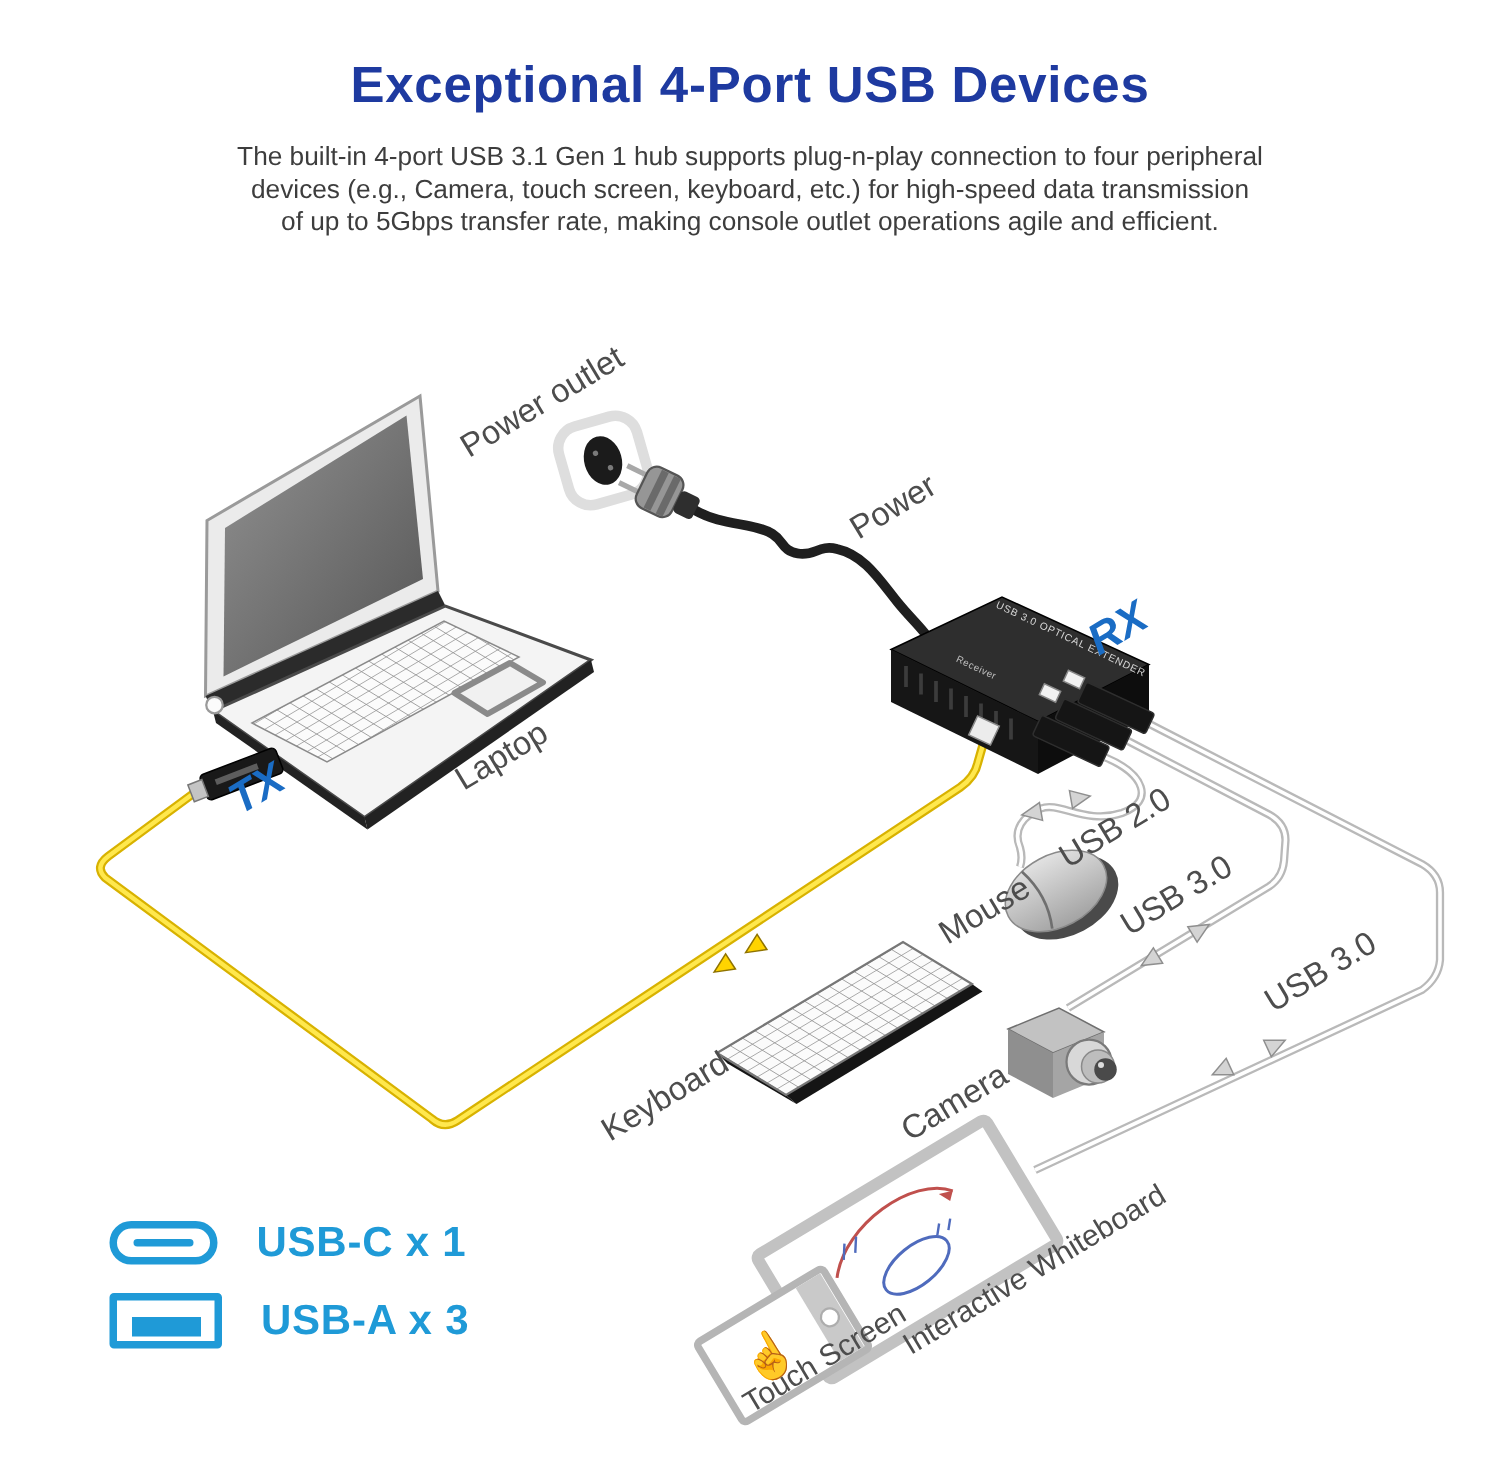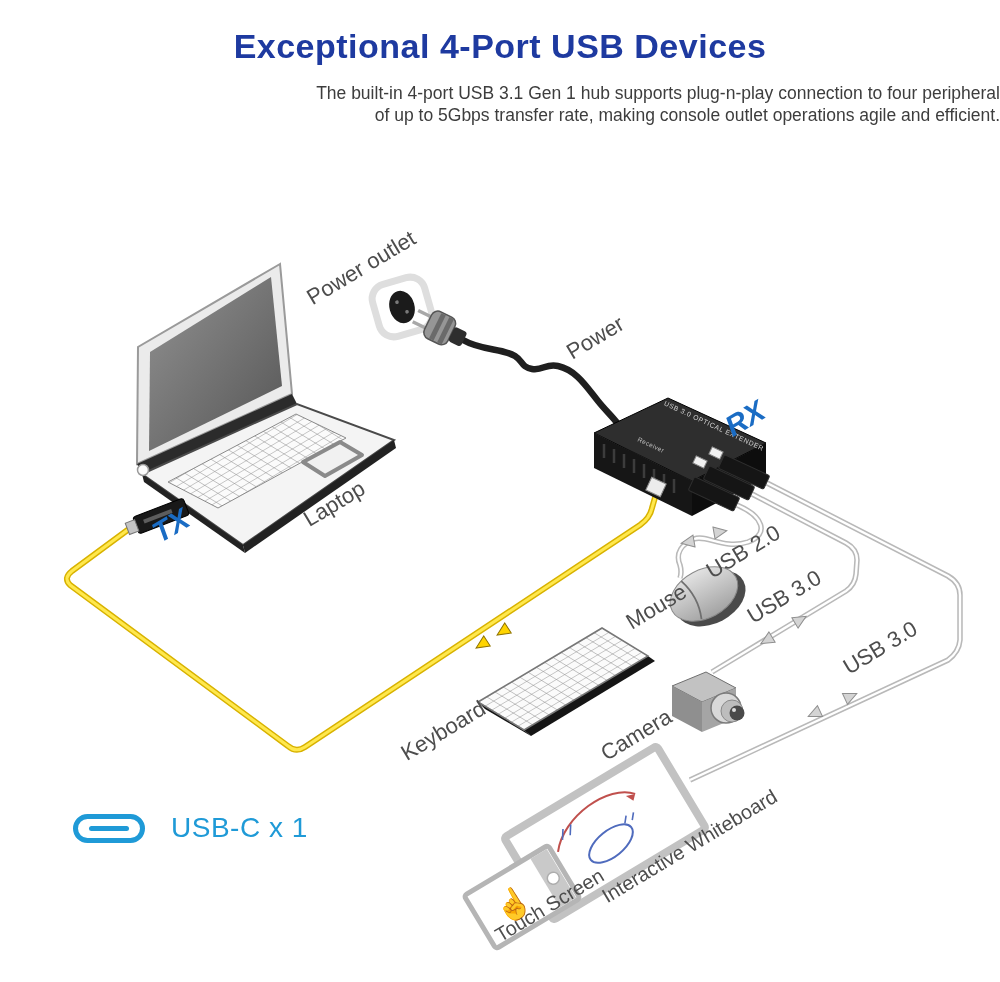--- a/index.html
+++ b/index.html
@@ -1,46 +1,47 @@
 <!DOCTYPE html>
 <html><head>
 <meta charset="utf-8">
 <style>
   html,body{margin:0;padding:0;background:#ffffff;}
   .page{position:relative;width:1000px;height:982px;background:#ffffff;overflow:hidden;
         font-family:"Liberation Sans",sans-serif;}
   .header{position:absolute;top:22px;left:0;width:1000px;text-align:center;}
-  .title-line{font-size:34px;font-weight:bold;color:#1e3aa0;line-height:46px;letter-spacing:0.5px;margin:1px;}
+  .title-line{font-size:34px;font-weight:bold;color:#1e3aa0;line-height:46px;letter-spacing:0.5px;margin:12px;}
   .desc{margin-top:14px;}
-  .desc-line{font-size:17.5px;color:#3d3d3d;line-height:21.5px;text-align:right;}
+  .desc-line{font-size:17.5px;color:#3d3d3d;line-height:21.5px;}
   .diagram-svg{position:absolute;left:0;top:0;width:1000px;height:982px;}
   .lbl{font-size:22px;fill:#4d4d4d;}
   .lbl-sm{font-size:20px;fill:#4d4d4d;}
   .blue-tag{font-size:29px;font-weight:bold;font-style:italic;fill:#1a6cc4;}
   .boxtext{font-size:6.8px;fill:#d6d6d6;letter-spacing:0.6px;}
   .boxtext2{font-size:6.5px;fill:#bdbdbd;letter-spacing:0.4px;}
   .legend{position:absolute;left:73px;top:806px;}
   .legend-row{display:flex;align-items:center;height:44px;margin-bottom:8px;}
   .usbc-icon{width:62px;height:19px;border:5.5px solid #1f9ad7;border-radius:15px;
              display:inline-flex;align-items:center;justify-content:center;}
   .usbc-bar{width:40px;height:5px;background:#1f9ad7;border-radius:3px;}
   .usba-icon{width:65px;height:27px;border:5.5px solid #1f9ad7;border-radius:3px;
              display:inline-flex;align-items:flex-end;justify-content:center;}
   .usba-bar{width:46px;height:13px;background:#1f9ad7;margin-bottom:3px;}
-  .legend-label{margin-left:26px;font-size:28px;font-weight:normal;color:#1f9ad7;letter-spacing:0.5px;}
+  .legend-label{margin-left:26px;font-size:28px;font-weight:bold;color:#1f9ad7;letter-spacing:0.5px;}
 </style>
 </head>
 <body>
 
 <div class="page">
 
   <div class="header">
     <div class="title-line">Exceptional 4-Port USB Devices</div>
     <div class="desc">
       <div class="desc-line">The built-in 4-port USB 3.1 Gen 1 hub supports plug-n-play connection to four peripheral</div>
+      <div class="desc-line">devices (e.g., Camera, touch screen, keyboard, etc.) for high-speed data transmission</div>
       <div class="desc-line">of up to 5Gbps transfer rate, making console outlet operations agile and efficient.</div>
     </div>
   </div>
 
   <svg class="diagram-svg" viewBox="0 0 1000 982">
     <defs>
       <linearGradient id="scr" x1="0" y1="0" x2="1" y2="1">
         <stop offset="0" stop-color="#929292"></stop>
           <stop offset="1" stop-color="#555555"></stop>
       </linearGradient>
@@ -205,15 +206,21 @@
     <text class="lbl-sm" text-anchor="middle" transform="translate(693,852) rotate(-31)">Interactive Whiteboard</text>
   </svg>
 
   <div class="legend">
     <div class="legend-row">
       <span class="usbc-icon">
           <span class="usbc-bar"></span>
         </span>
       <span class="legend-label">USB-C x 1</span>
     </div>
+    <div class="legend-row">
+      <span class="usba-icon">
+          <span class="usba-bar"></span>
+        </span>
+      <span class="legend-label">USB-A x 3</span>
+    </div>
   </div>
 
 </div>
 
 </body></html>

